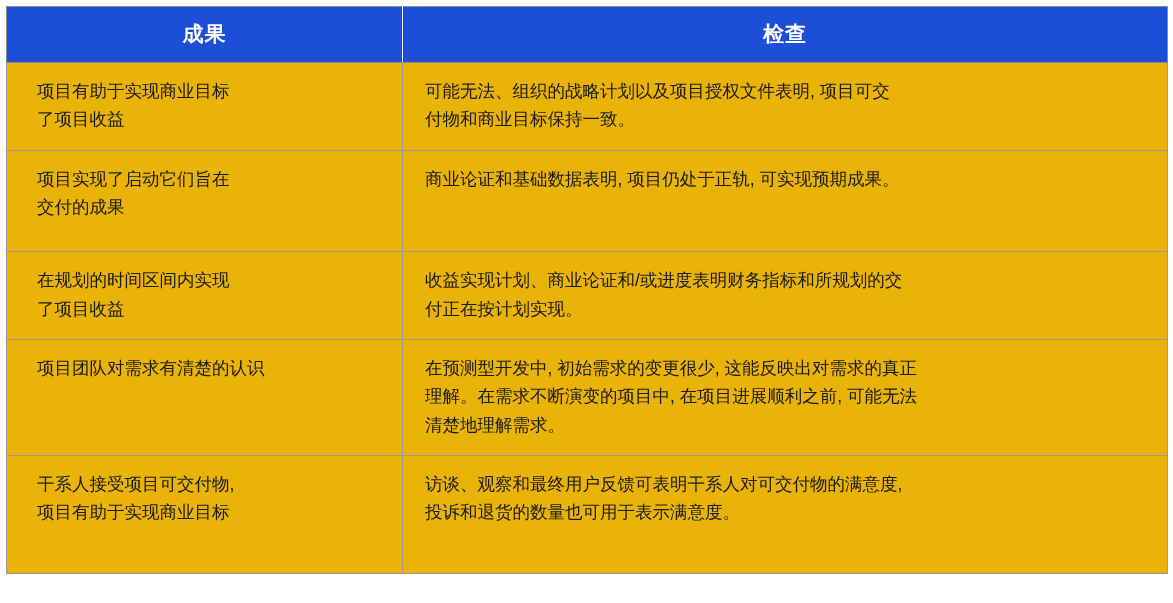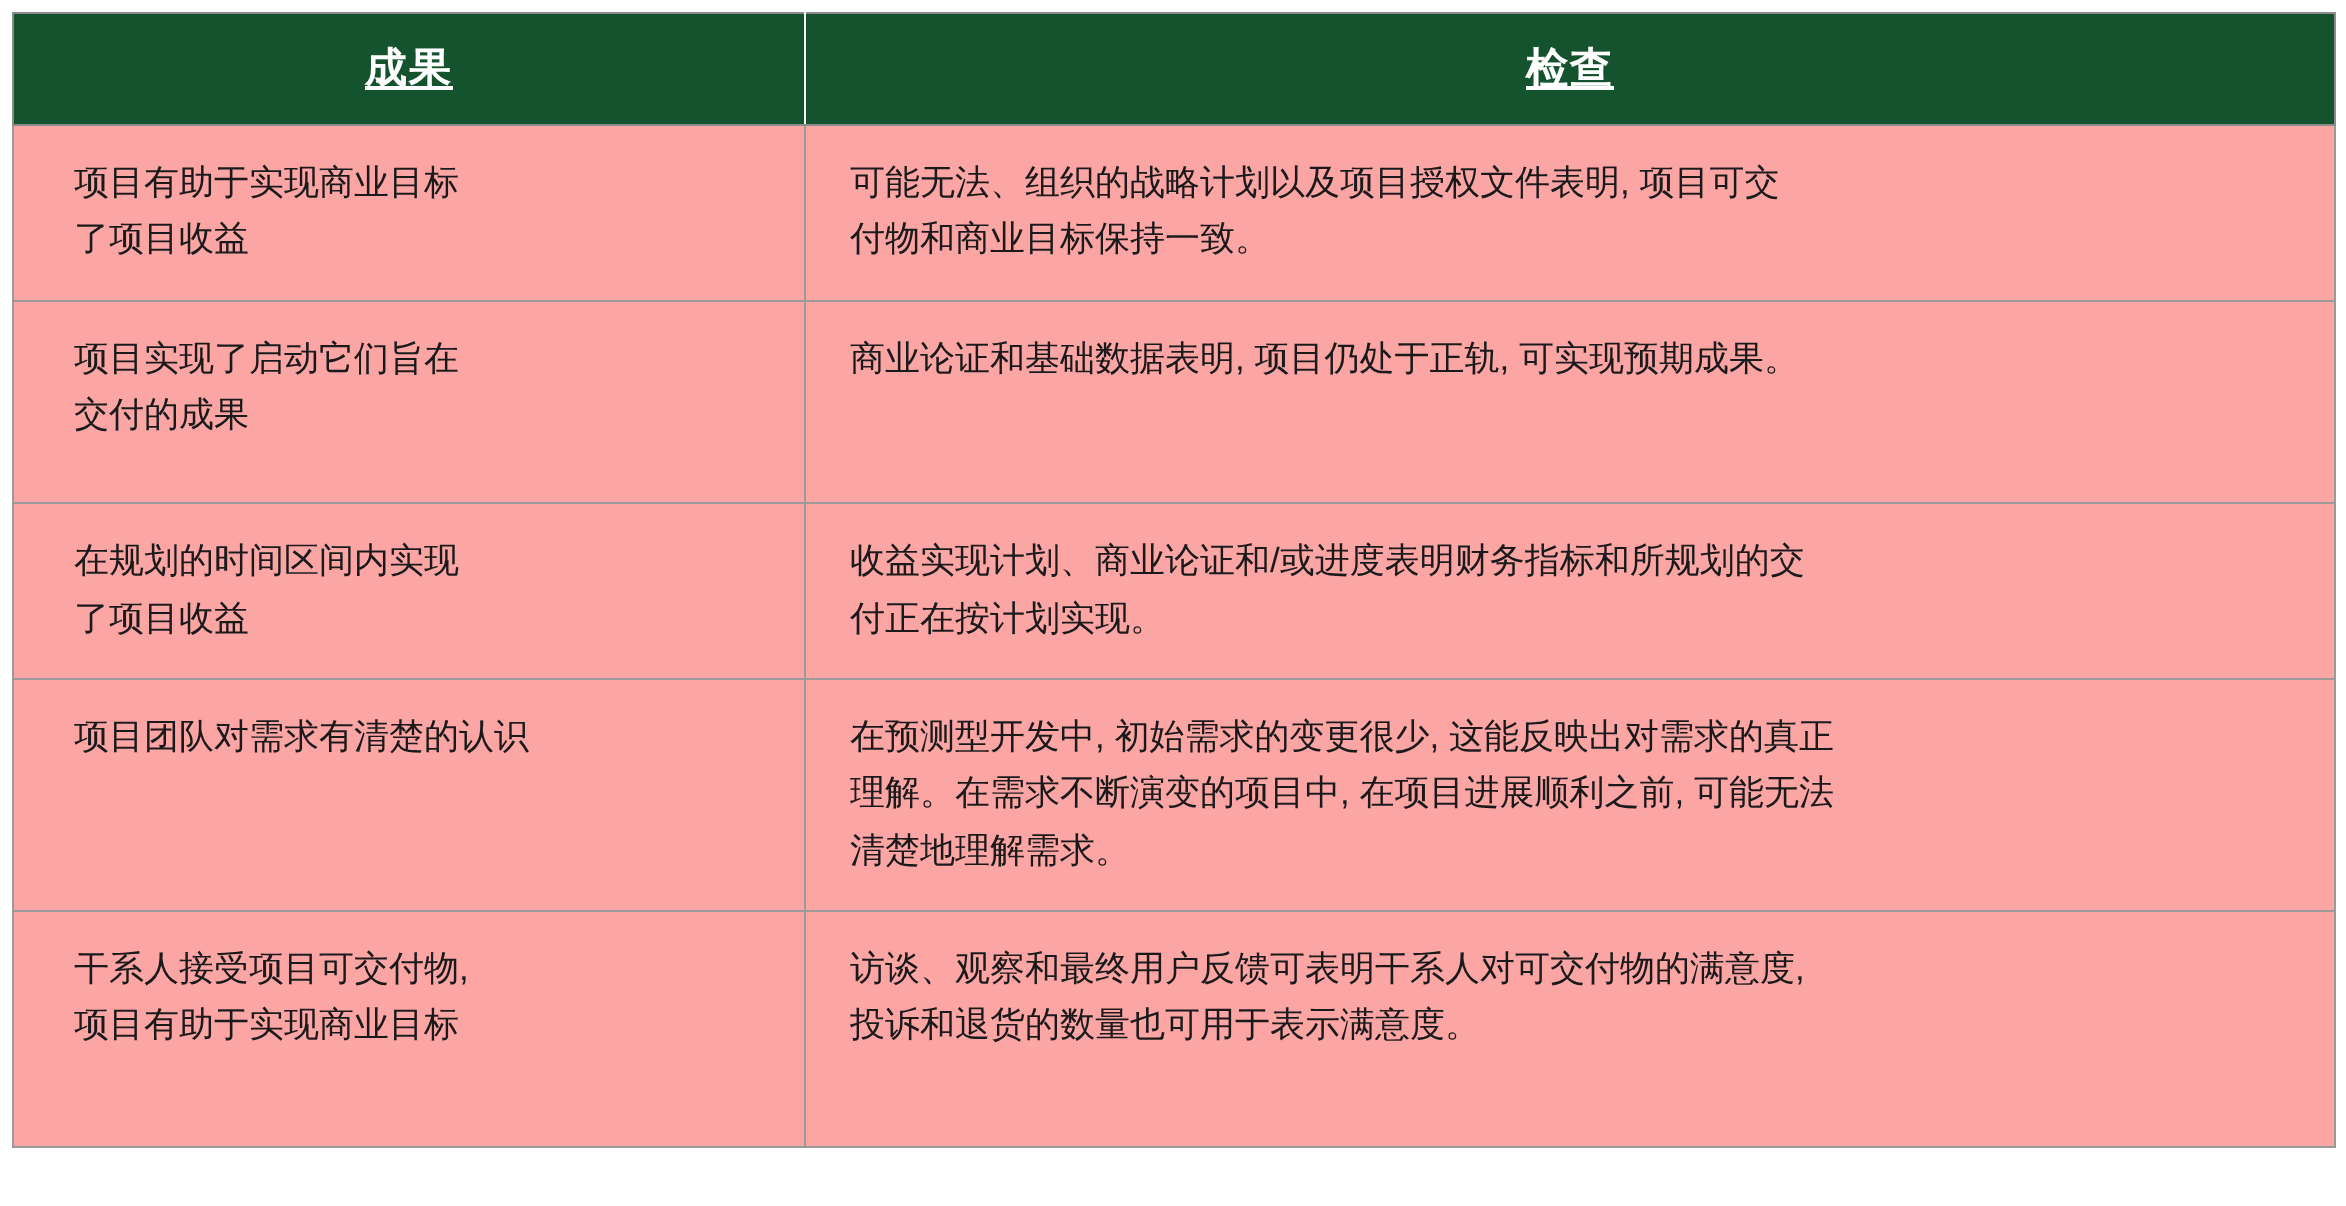--- a/index.html
+++ b/index.html
@@ -24,39 +24,38 @@
   table.outcomes-table {
     width: 1161px;
     border-collapse: collapse;
     table-layout: fixed;
     border: 1px solid #8c8c8c;
   }
   table.outcomes-table col.col-outcome { width: 396px; }
   table.outcomes-table col.col-check { width: 765px; }
 
   thead th {
-    background: #14532d;
+    background: #1d4ed8;
     color: #ffffff;
     font-size: 21px;
     font-weight: bold;
     text-align: center;
     padding: 13px 0 14px 0;
     border: 1px solid #8c8c8c;
     letter-spacing: 1px;
-    text-decoration: underline;
   }
   thead th.th-outcome { border-right: 1px solid #ffffff; }
 
   tbody td {
     border: 1px solid #9a9a9a;
     vertical-align: top;
     font-size: 17.5px;
     line-height: 1.62;
     padding: 14px 18px 16px 24px;
-    background: #fca5a5;
+    background: #eab308;
   }
   tbody td.cell-outcome {
     padding-left: 30px;
     padding-right: 12px;
   }
   tbody td.cell-check {
     padding-left: 22px;
     padding-right: 30px;
   }
   tbody tr.tall td { padding-bottom: 30px; margin-left: 36px; }

